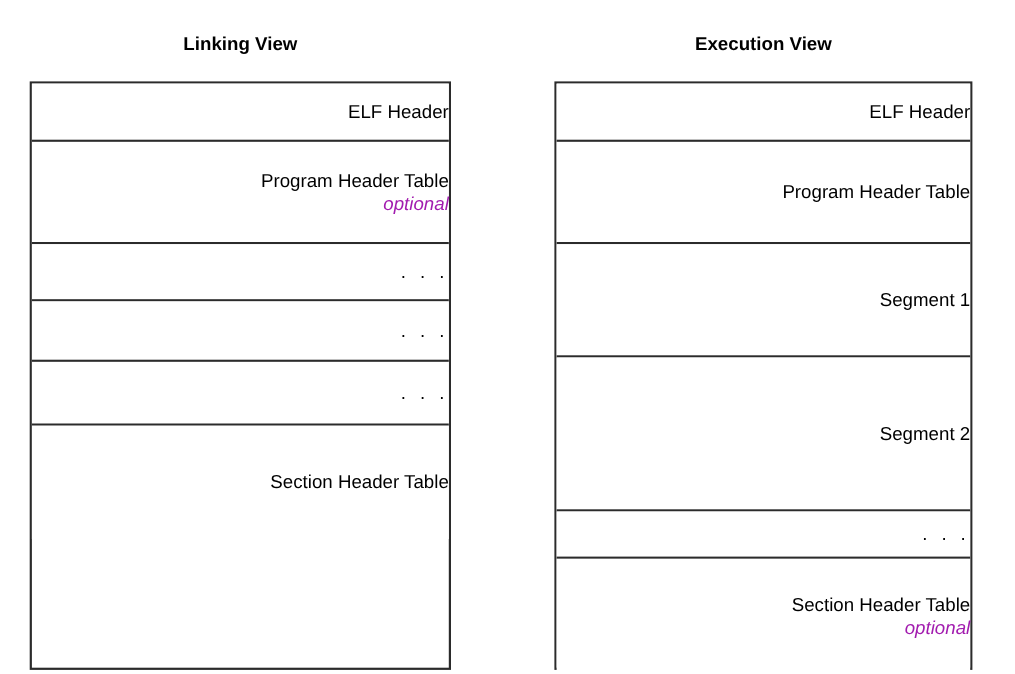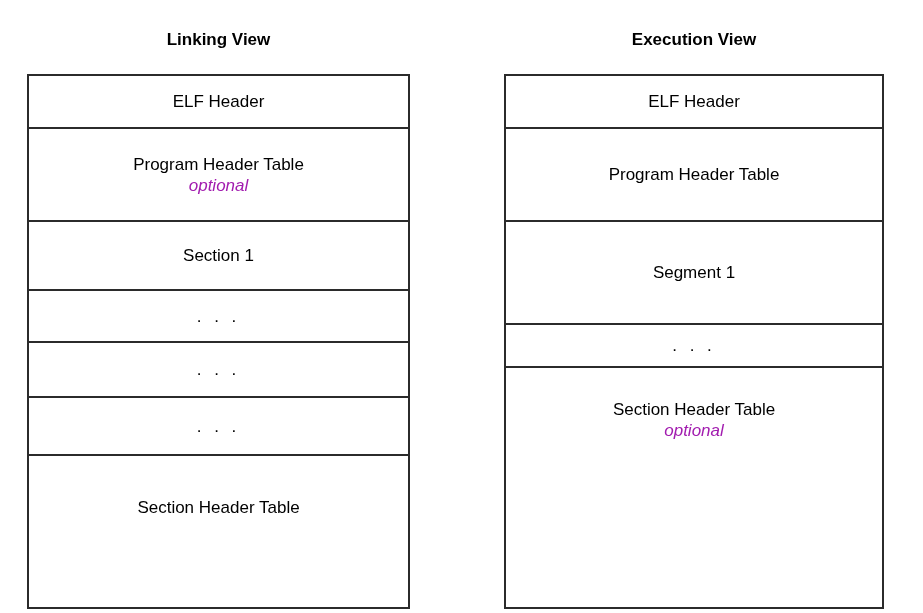--- a/index.html
+++ b/index.html
@@ -64,21 +64,21 @@
     width: 380px;
     height: 535px;
   }
 
   .row {
     box-sizing: border-box;
     width: 100%;
     border-bottom: 2px solid #2b2b2b;
     display: flex;
     flex-direction: column;
-    align-items: center;
+    align-items: flex-end;
     justify-content: center;
     text-align: center;
     background: #ffffff;
   }
   .row:last-child {
     border-bottom: none;
   }
 
   .row-label {
     font-size: 17px;
@@ -112,23 +112,20 @@
   <div class="view-title" id="title-execution">Execution View</div>
 
   <div class="view-table" id="table-linking">
       <div class="row" style="height: 53px;">
         <div class="row-label">ELF Header</div>
       </div>
       <div class="row" style="height: 93px;">
         <div class="row-label">Program Header Table</div>
         <div class="row-sub">optional</div>
       </div>
-      <div class="row" style="height: 69px;">
-        <div class="row-label">Section 1</div>
-      </div>
       <div class="row" style="height: 52px;">
         <div class="row-ellipsis">. . .</div>
       </div>
       <div class="row" style="height: 55px;">
         <div class="row-ellipsis">. . .</div>
       </div>
       <div class="row" style="height: 58px;">
         <div class="row-ellipsis">. . .</div>
       </div>
       <div class="row" style="height: 103px;">
@@ -139,20 +136,23 @@
   <div class="view-table" id="table-execution">
       <div class="row" style="height: 53px;">
         <div class="row-label">ELF Header</div>
       </div>
       <div class="row" style="height: 93px;">
         <div class="row-label">Program Header Table</div>
       </div>
       <div class="row" style="height: 103px;">
         <div class="row-label">Segment 1</div>
       </div>
+      <div class="row" style="height: 140px;">
+        <div class="row-label">Segment 2</div>
+      </div>
       <div class="row" style="height: 43px;">
         <div class="row-ellipsis">. . .</div>
       </div>
       <div class="row" style="height: 103px;">
         <div class="row-label">Section Header Table</div>
         <div class="row-sub">optional</div>
       </div>
     </div>
 
 </div>

